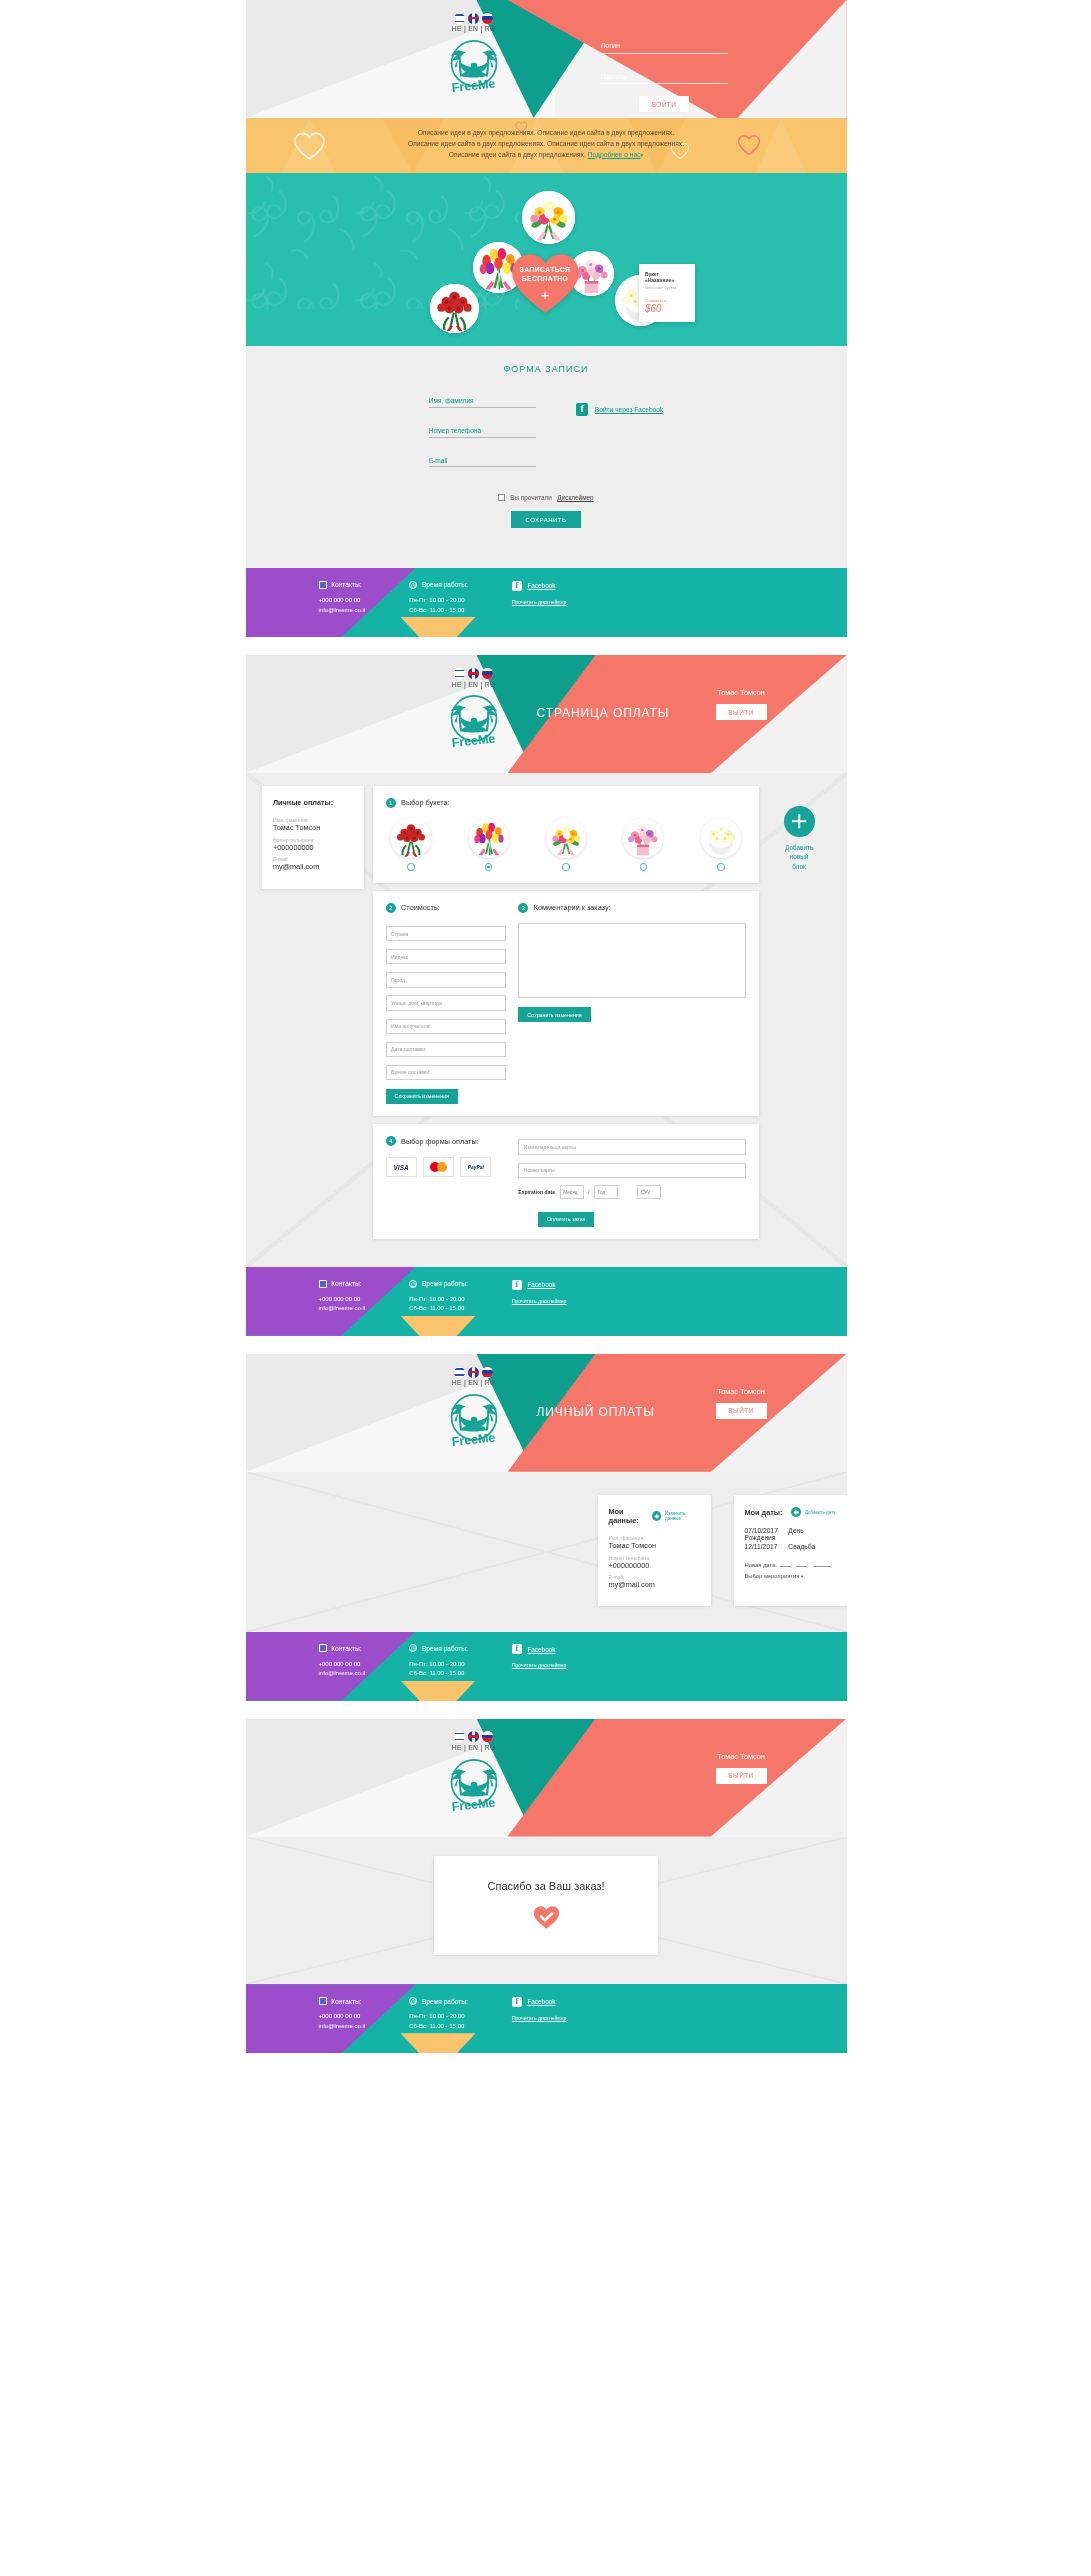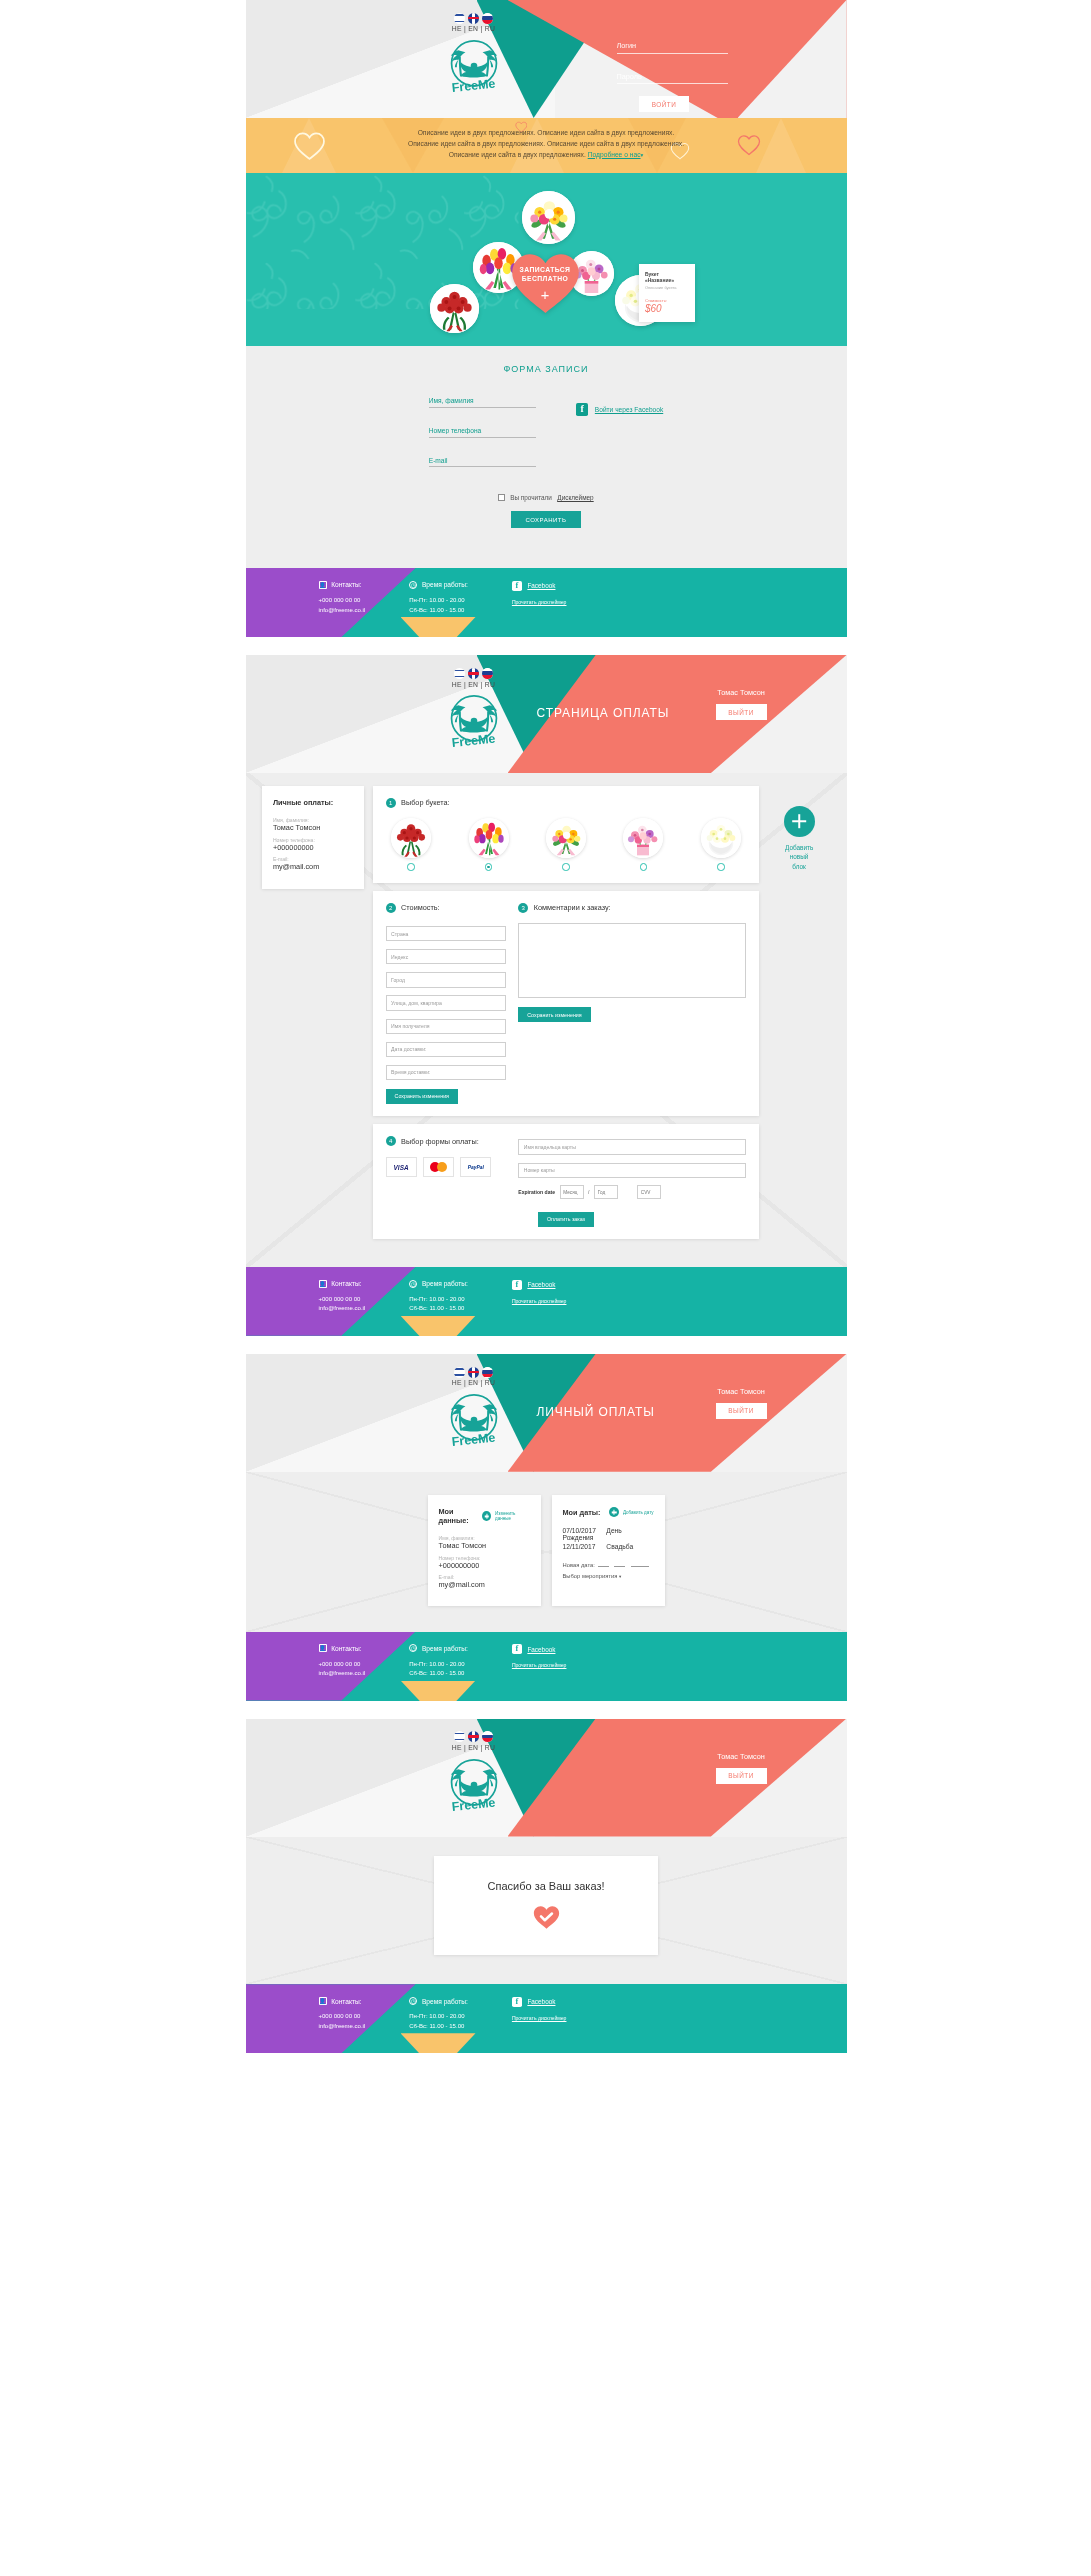--- a/index.html
+++ b/index.html
@@ -54,21 +54,21 @@
   .flag-gb::after { content: ""; position: absolute; left: 0; top: 4.1px; width: 11px; height: 2.7px; background: #e8112d; }
   .flag-ru { background: #fff; }
   .flag-ru::before { content: ""; position: absolute; left: 0; right: 0; top: 0; height: 3.6px; background: #fff; }
   .flag-ru::after { content: ""; position: absolute; left: 0; right: 0; top: 3.6px; height: 7.3px;
     background: linear-gradient(to bottom, #1f3f92 0 50%, #e8112d 50% 100%); }
   .lang-text { font-size: 6.8px; color: #4a4a4a; letter-spacing: 0.3px; }
   .logo-wrap { margin-top: 0.9px; }
 
   
   .login-form { position: absolute; left: 355px; top: 35px; z-index: 7; width: 127px; }
-  .login-line { margin-bottom: 12px; margin-left: 16px; }
+  .login-line { margin-bottom: 12px; }
   .login-line input {
     width: 100%; border: none; border-bottom: 0.9px solid rgba(255,255,255,.75);
     background: transparent; color: #fff; font-size: 7.3px; padding: 0 0 2.7px 0;
     font-family: "Liberation Sans", sans-serif; outline: none;
   }
   .login-line input::placeholder { color: #ffffff; opacity: .95; }
   .btn-login {
     display: block; margin: 1.8px auto 0; background: #ffffff; color: #f4776a;
     border: none; font-size: 6.4px; letter-spacing: 0.5px; padding: 4.5px 12.7px; cursor: pointer;
     font-family: "Liberation Sans", sans-serif;
@@ -261,21 +261,21 @@
     position: relative; cursor: pointer;
   }
   .add-circle::before, .add-circle::after {
     content: ""; position: absolute; background: #fff; left: 50%; top: 50%; transform: translate(-50%,-50%);
   }
   .add-circle::before { width: 13.6px; height: 1.5px; }
   .add-circle::after { width: 1.5px; height: 13.6px; }
   .add-text { font-size: 6.4px; color: #17a398; line-height: 1.45; }
 
   
-  .cab-row { position: relative; display: flex; justify-content: center; gap: 11px; z-index: 3; padding: 14.6px 0 3.6px; }
+  .cab-row { position: relative; display: flex; justify-content: flex-end; gap: 23px; z-index: 3; padding: 14.6px 0 3.6px; }
   .cab-card { width: 113px; background: #fff; box-shadow: 0 0.9px 3.6px rgba(0,0,0,.12); padding: 12px 11px; }
   .cab-head { display: flex; align-items: center; justify-content: space-between; margin-bottom: 10px; }
   .cab-title { font-size: 7.3px; color: #333; font-weight: bold; }
   .cab-action { display: flex; align-items: center; gap: 3.6px; cursor: pointer; }
   .cab-plus {
     width: 10px; height: 10px; border-radius: 50%; background: #17a398; position: relative;
   }
   .cab-plus::before, .cab-plus::after { content: ""; position: absolute; background: #fff; left: 50%; top: 50%; transform: translate(-50%,-50%); }
   .cab-plus::before { width: 4.5px; height: 1.1px; }
   .cab-plus::after { width: 1.1px; height: 4.5px; }

